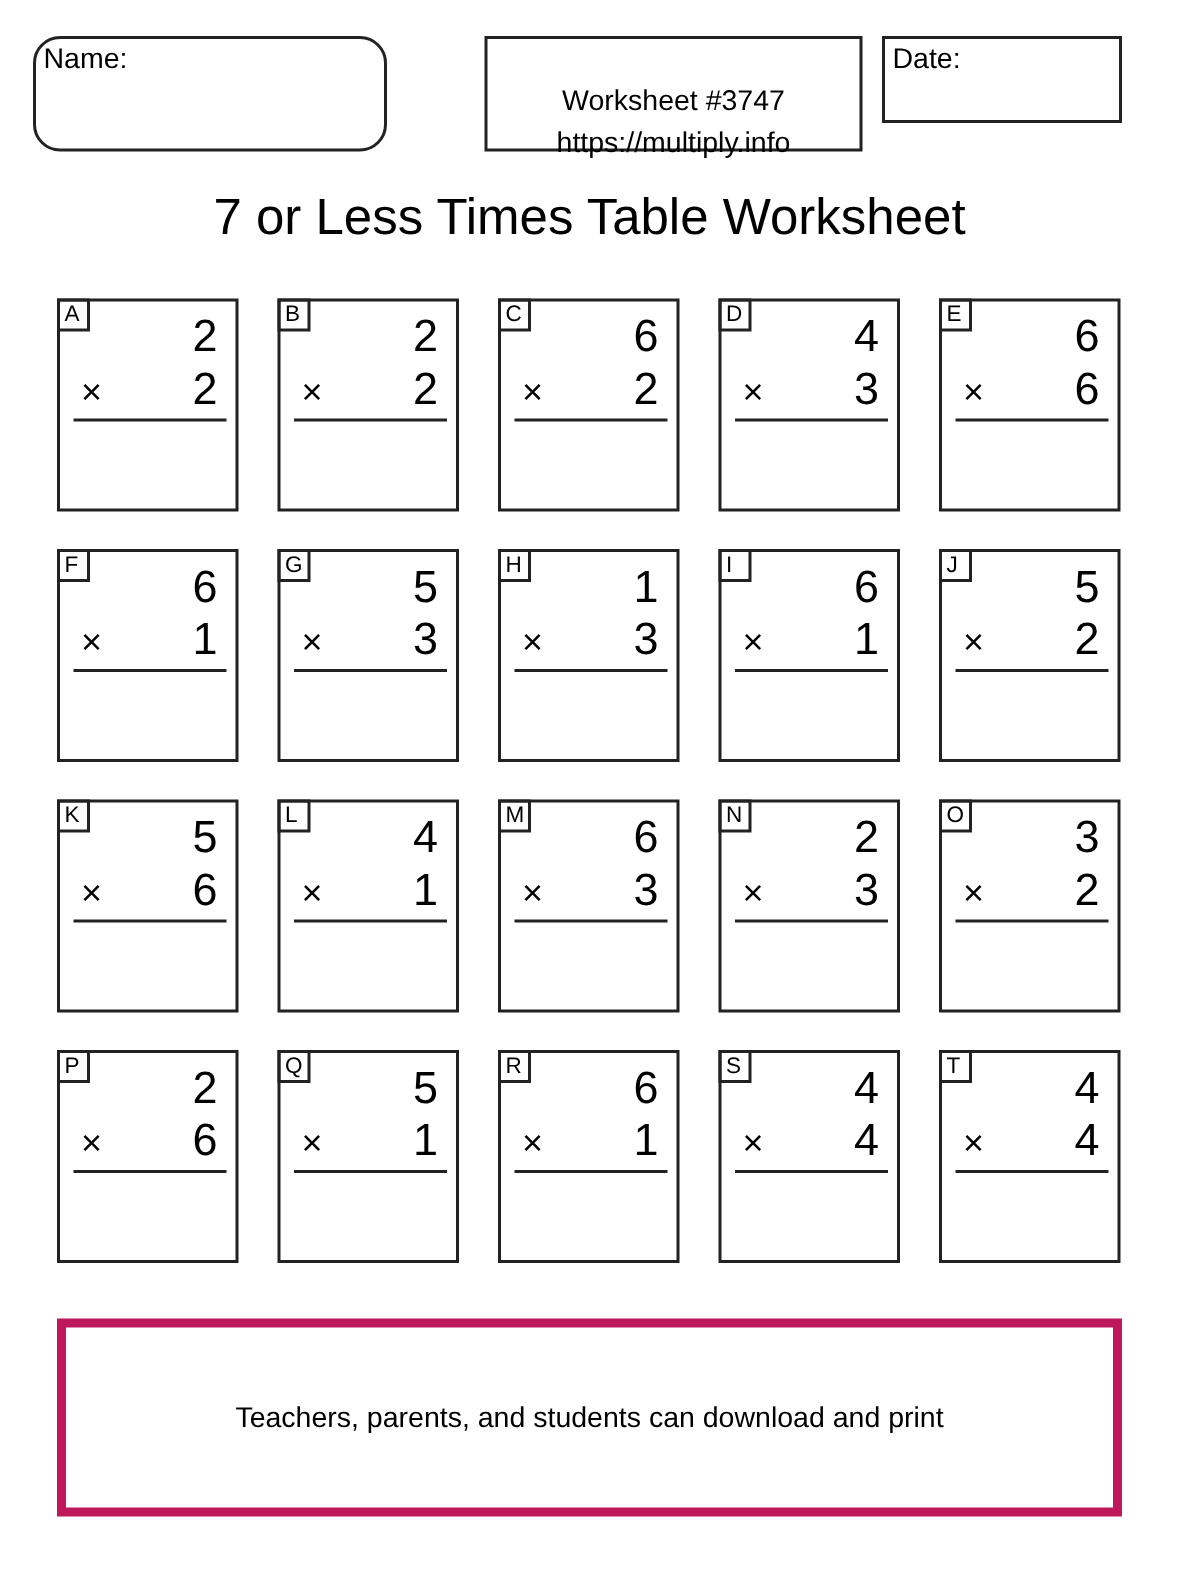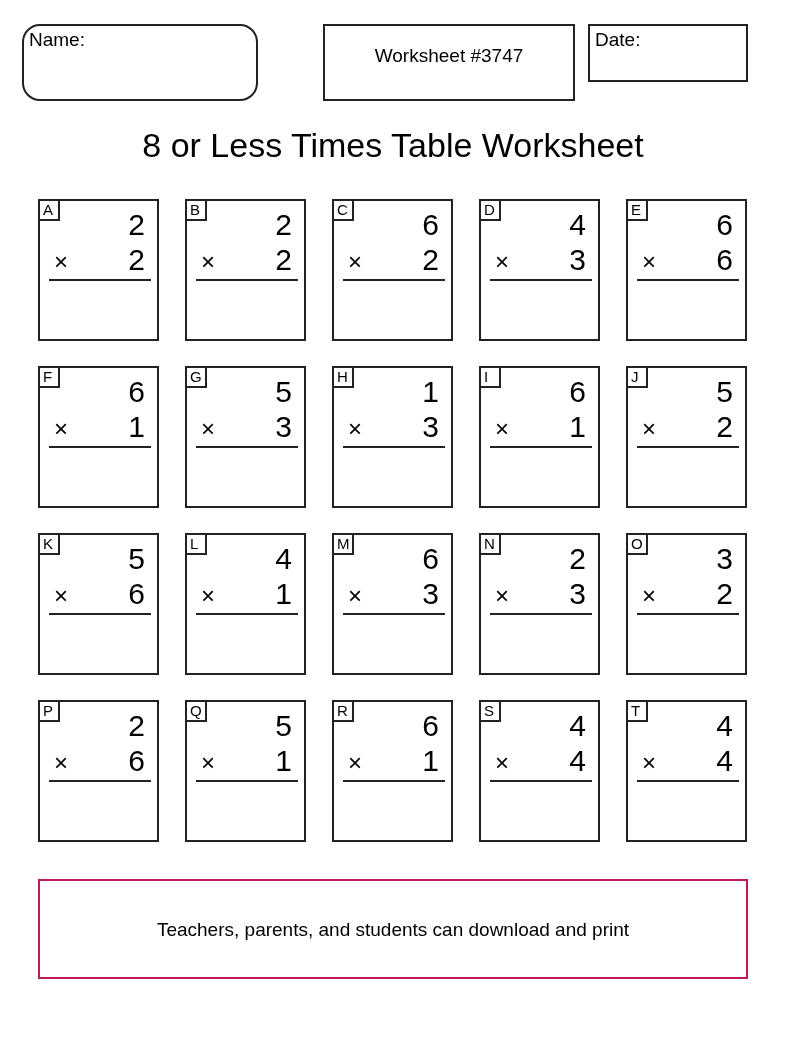--- a/index.html
+++ b/index.html
@@ -2,47 +2,48 @@
 <html><head>
 <meta charset="utf-8">
 <style>
   html, body { margin: 0; padding: 0; background: #ffffff; }
   body { width: 786px; height: 1056px; position: relative; font-family: "Liberation Sans", sans-serif; color: #000; overflow: hidden; }
   .hbox { position: absolute; border: 2px solid #222; box-sizing: border-box; background: #fff; }
   .name-box { left: 22px; top: 24px; width: 236px; height: 77px; border-radius: 18px; }
   .ws-box { left: 323px; top: 24px; width: 252px; height: 77px; text-align: center; }
   .date-box { left: 588px; top: 24px; width: 160px; height: 58px; }
   .hlabel { position: absolute; left: 5px; top: 3px; font-size: 19px; }
-  .ws-line1 { font-size: 19px; margin-top: 16px; line-height: 28px; text-align: center; }
+  .ws-line1 { font-size: 19px; margin-top: 28px; line-height: 28px; text-align: center; }
   .ws-line2 { font-size: 19px; line-height: 28px; }
   .title { position: absolute; left: 0; top: 126px; width: 786px; text-align: center; font-size: 34px; }
   .grid { position: absolute; left: 38px; top: 199px; }
   .prob { position: absolute; width: 121px; height: 142px; border: 2px solid #222; box-sizing: border-box; background: #fff; }
   .plabel { position: absolute; left: -2px; top: -2px; width: 22px; height: 22px; border: 2px solid #222; box-sizing: border-box; font-size: 15px; line-height: 18px; text-align: left; padding-left: 3px; }
   .top-num { position: absolute; right: 12px; top: 6px; font-size: 30px; line-height: 36px; }
   .bot-num { position: absolute; right: 12px; top: 41px; font-size: 30px; line-height: 36px; }
   .times { position: absolute; left: 14px; top: 46px; font-size: 24px; line-height: 30px; }
   .rule { position: absolute; left: 9px; right: 6px; top: 78px; height: 2px; background: #222; }
-  .footer { position: absolute; left: 38px; top: 879px; width: 710px; height: 100px; border: 2px solid #be185d; box-sizing: border-box; text-align: center; display: flex; flex-direction: column; justify-content: center; }
+  .footer { position: absolute; left: 38px; top: 879px; width: 710px; height: 132px; border: 6px solid #be185d; box-sizing: border-box; text-align: center; display: flex; flex-direction: column; justify-content: center; }
   .footer div { font-size: 19px; line-height: 35px; }
 </style>
 </head>
 <body>
 
 <div class="hbox name-box">
   <span class="hlabel">Name:</span>
 </div>
 <div class="hbox ws-box">
   <div class="ws-line1">Worksheet #3747</div>
+  <div class="ws-line2">https://multiply.info</div>
 </div>
 <div class="hbox date-box">
   <span class="hlabel">Date:</span>
 </div>
 
-<div class="title">8 or Less Times Table Worksheet</div>
+<div class="title">7 or Less Times Table Worksheet</div>
 
 <div class="grid" id="grid">
 
   <div class="prob" style="left:0px;top:0px">
       <div class="plabel">A</div>
       <div class="top-num">2</div>
       <div class="times">×</div>
       <div class="bot-num">2</div>
       <div class="rule"></div>
     </div>

